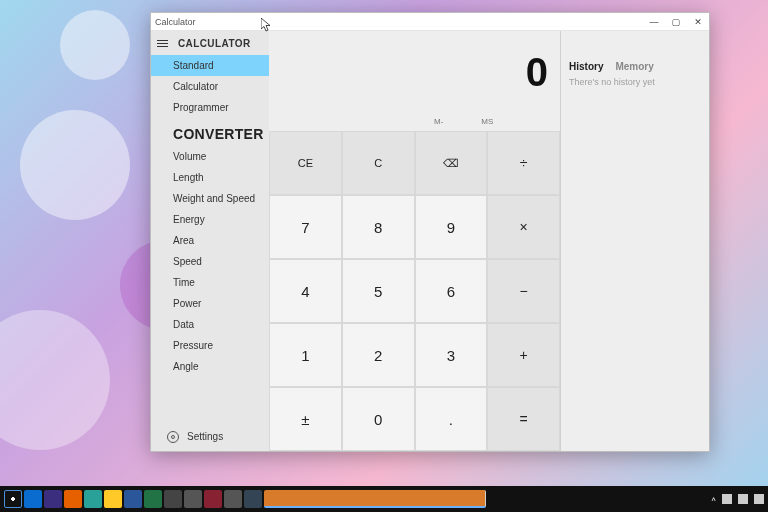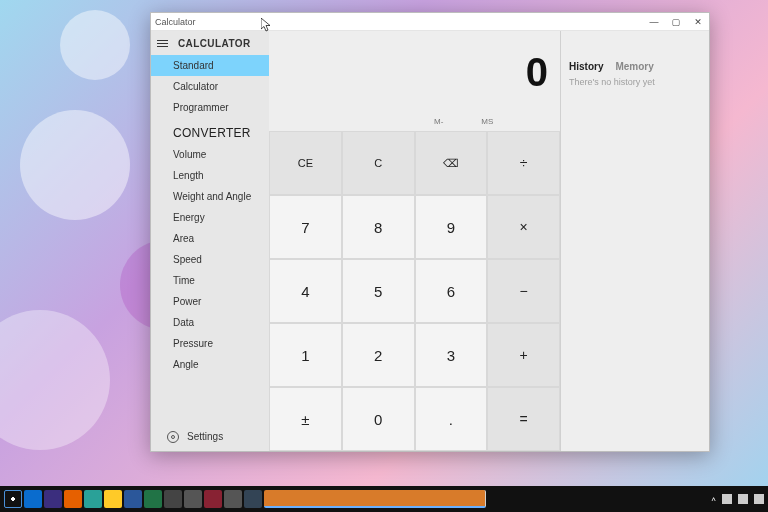--- a/index.html
+++ b/index.html
@@ -12,21 +12,21 @@
   .c4 { width: 90px; height: 90px; left: 120px; top: 240px; background: rgba(171,71,188,0.3)!important; }
   .window { position: absolute; left: 150px; top: 12px; width: 560px; height: 440px; background: #eeeeee; border: 1px solid #bdbdbd; display: flex; flex-direction: column; box-shadow: 0 4px 20px rgba(0,0,0,0.3); }
   .titlebar { height: 18px; background: #fff; border-bottom: 1px solid #e5e5e5; display: flex; align-items: center; font-size: 9px; color: #555; padding-left: 4px; }
   .titlebar .spacer { flex: 1; }
   .titlebar .tb-btn { width: 22px; text-align: center; font-size: 9px; color: #444; cursor: default; }
   .body { flex: 1; display: flex; min-height: 0; }
   .nav { width: 118px; background: #e7e7e7; display: flex; flex-direction: column; font-size: 10px; color: #333; }
   .nav-header { display: flex; align-items: center; height: 24px; padding-left: 6px; font-weight: 700; font-size: 10px; letter-spacing: 0.4px; }
   .hamburger { display: inline-flex; flex-direction: column; gap: 2px; margin-right: 10px; }
   .hamburger span { width: 11px; height: 1px; background: #333; }
-  .nav-section { font-weight: 400; font-size: 12px; padding: 8px 0 4px 22px; color: #222; letter-spacing: 0.3px; }
+  .nav-section { font-weight: 700; font-size: 14px; padding: 8px 0 4px 22px; color: #222; letter-spacing: 0.3px; }
   .nav-item { padding: 5px 0 5px 22px; cursor: default; }
   .nav-item.active { background: #7dd3fc; }
   .nav-spacer { flex: 1; }
   .nav-settings { display: flex; align-items: flex-start; gap: 8px; padding: 8px 0 8px 8px; margin-left: 8px; }
   .gear { width: 12px; height: 12px; border: 1px solid #555; border-radius: 50%; position: relative; }
   .gear::after { content: ""; position: absolute; inset: 3px; border: 1px solid #555; border-radius: 50%; }
   .main { flex: 1; display: flex; background: #eeeeee; min-width: 0; }
   .calc { flex: 1; display: flex; flex-direction: column; border-right: 1px solid #d0d0d0; }
   .display { height: 100px; background: #eeeeee; display: flex; flex-direction: column; }
   .display-value { flex: 1; display: flex; align-items: center; justify-content: flex-end; padding-right: 12px; font-size: 40px; font-weight: 600; color: #111; }
@@ -90,21 +90,21 @@
             <span></span>
           </span>
         <span>CALCULATOR</span>
       </div>
       <div class="nav-item active">Standard</div>
       <div class="nav-item">Calculator</div>
       <div class="nav-item">Programmer</div>
       <div class="nav-section">CONVERTER</div>
       <div class="nav-item">Volume</div>
       <div class="nav-item">Length</div>
-      <div class="nav-item">Weight and Angle</div>
+      <div class="nav-item">Weight and Speed</div>
       <div class="nav-item">Energy</div>
       <div class="nav-item">Area</div>
       <div class="nav-item">Speed</div>
       <div class="nav-item">Time</div>
       <div class="nav-item">Power</div>
       <div class="nav-item">Data</div>
       <div class="nav-item">Pressure</div>
       <div class="nav-item">Angle</div>
       <div class="nav-spacer"></div>
       <div class="nav-settings">

